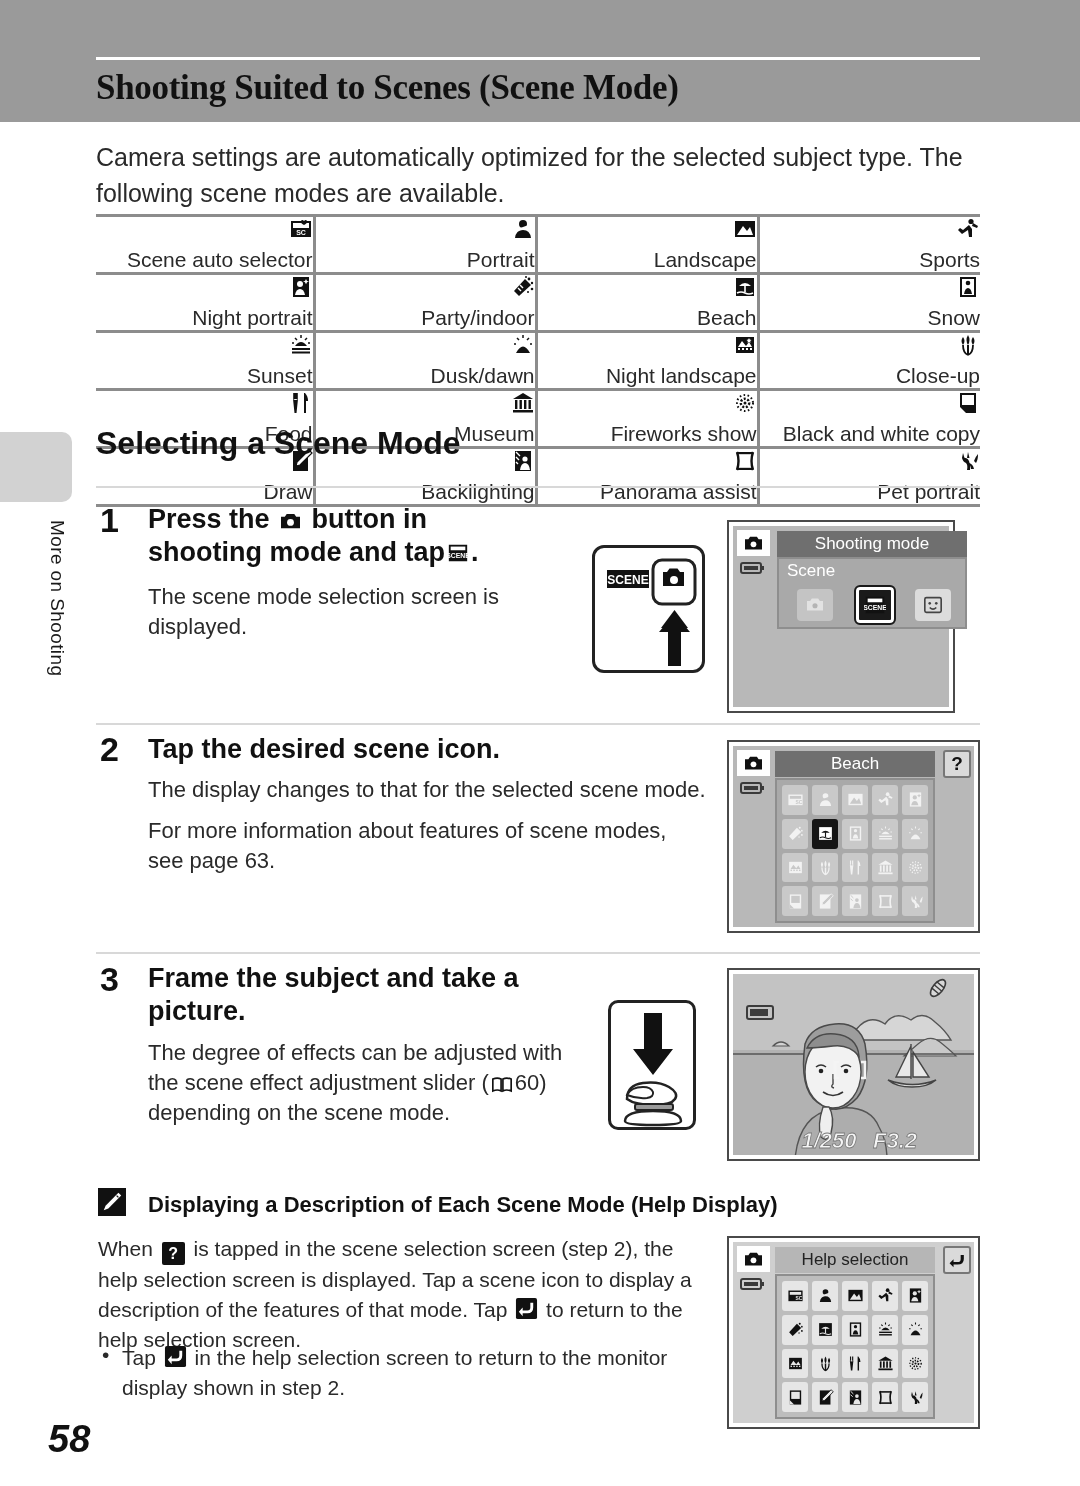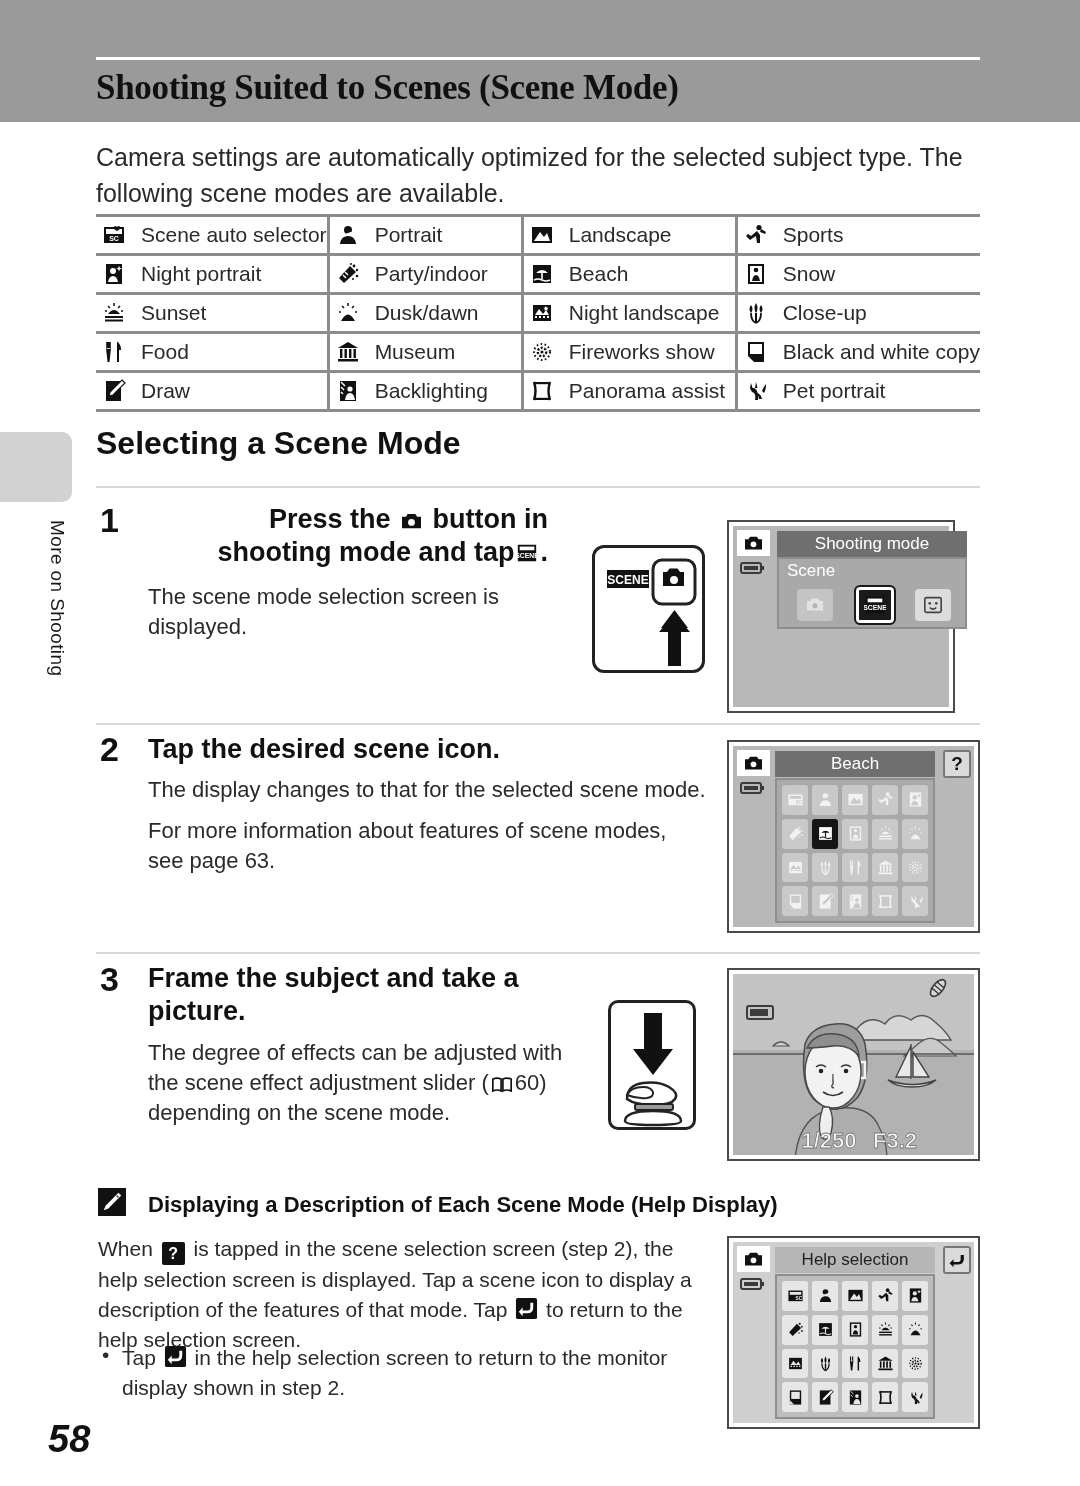--- a/index.html
+++ b/index.html
@@ -64,21 +64,21 @@
     border-bottom:3px solid #8c8c8c;
     border-right:3px solid #8c8c8c;
     vertical-align:middle; white-space:nowrap;
   }
   .scene-table tr:first-child td { border-top:3px solid #8c8c8c; }
   .scene-table td:last-child { border-right:none; }
   .scene-table td.c0 { width:218px; }
   .scene-table td.c1 { width:222px; }
   .scene-table td.c2 { width:222px; }
   .scene-table td.c3 { width:222px; }
-  .cell-inner { display:flex; align-items:flex-end; gap:15px; }
+  .cell-inner { display:flex; align-items:flex-end; gap:7px;flex-direction:column; }
   .cell-label { font-size:21px; }
 
   
   .ticon { width:24px; height:24px; flex:0 0 24px; position:relative; }
   .ticon svg { display:block; width:24px; height:24px; }
 
   
   .section-head {
     position:absolute; left:96px; top:425px; width:884px;
     font-size:32px; font-weight:bold; color:#111;
@@ -472,21 +472,21 @@
       </div>
         </td>
     </tr>
   </tbody>
 </table>
 
 <div class="section-head">Selecting a Scene Mode</div>
 <div class="hr-light" style="top:486px;"></div>
 
 <div class="step-num" style="left:100px; top:501px;">1</div>
-<div class="step-title" style="left:148px; top:503px; width:400px;text-align:right;">
+<div class="step-title" style="left:148px; top:503px; width:400px;">
   <span>Press the</span>
   <span class="inline-ico">
     <svg width="23" height="19" viewBox="0 0 24 20">
         <path d="M2 5 h4 l2-3 h8 l2 3 h4 a0 0 0 0 1 0 0 v12 a0 0 0 0 1 0 0 H2z" fill="#111"></path>
         <circle cx="12" cy="11" r="3.6" fill="#fff"></circle>
       </svg>
   </span>
   <span>button in shooting mode and tap</span><span class="inline-ico"><svg width="22" height="22" viewBox="0 0 24 24">
         <rect x="2" y="3" width="20" height="18" fill="#111"></rect>
         <rect x="4" y="5" width="16" height="4" fill="#fff"></rect>
@@ -750,21 +750,21 @@
   <svg width="84" height="126" viewBox="0 0 84 126">
     <path d="M33 10 L51 10 L51 46 L62 46 L42 72 L22 46 L33 46z" fill="#111"></path>
     <path d="M16 96 q0-14 16-16 q16-2 26 4 q10 6 6 12 q-4 6 -20 6 q-20 0 -28-6z" fill="#fff" stroke="#222" stroke-width="2.5"></path>
     <path d="M16 92 q4-8 16-8 q8 0 10 5 q1 5 -6 6 q-10 1 -20-3z" fill="#fff" stroke="#222" stroke-width="2"></path>
     <rect x="24" y="101" width="38" height="6" rx="2" fill="#9a9a9a" stroke="#222" stroke-width="2"></rect>
     <path d="M14 118 q0-10 28-10 q28 0 28 10 q0 4 -28 4 q-28 0 -28-4z" fill="#fff" stroke="#222" stroke-width="2.5"></path>
   </svg>
 </div>
 
 <div class="monitor" style="left:727px; top:968px; width:253px; height:193px;">
-  <div class="mon-inner" style="background:#a3a3a3; overflow:hidden;">
+  <div class="mon-inner" style="background:#a3a3a3; overflow:hidden;font-style:italic;">
     <svg width="245" height="185" viewBox="0 0 245 185">
       <rect x="0" y="0" width="245" height="185" fill="#c3c3c3"></rect>
       <rect x="0" y="76" width="245" height="109" fill="#b2b2b2"></rect>
       <path d="M120 60 q14-22 32-10 q10-14 26-4 q12-10 24 2 q10 8 16 18 H120z" fill="#d6d6d6" stroke="#555" stroke-width="1.4"></path>
       <path d="M185 70 q12-10 22-2 q10 8 16 14 h-52z" fill="#c9c9c9" stroke="#555" stroke-width="1.2"></path>
       <path d="M40 72 q8-8 16 0z" fill="#d2d2d2" stroke="#555" stroke-width="1.2"></path>
       <path d="M0 80 H245" stroke="#555" stroke-width="1.4"></path>
       <path d="M178 70 L178 105 M178 72 L163 103 L178 103z M180 78 L196 103 L180 103z" stroke="#444" stroke-width="1.4" fill="#e8e8e8"></path>
       <path d="M155 106 q25 9 48 0 q-8 7 -24 7 q-16 0 -24-7z" fill="#d8d8d8" stroke="#444" stroke-width="1.4"></path>
       <path d="M62 185 q4-44 38-50 q36-6 46 18 q8 14 8 32z" fill="#adadad" stroke="#555" stroke-width="1.4"></path>

